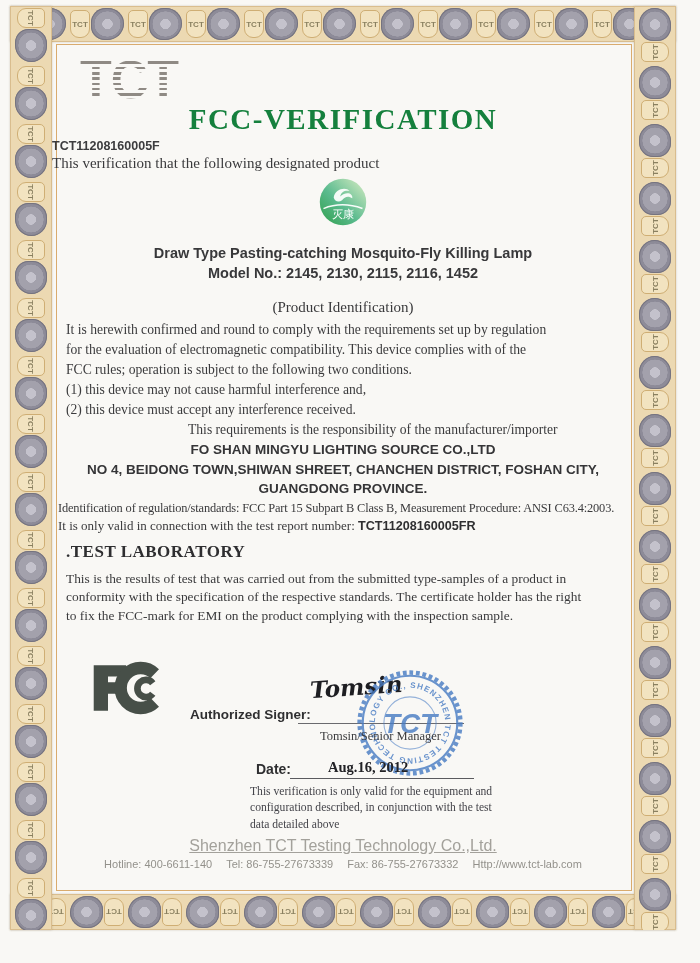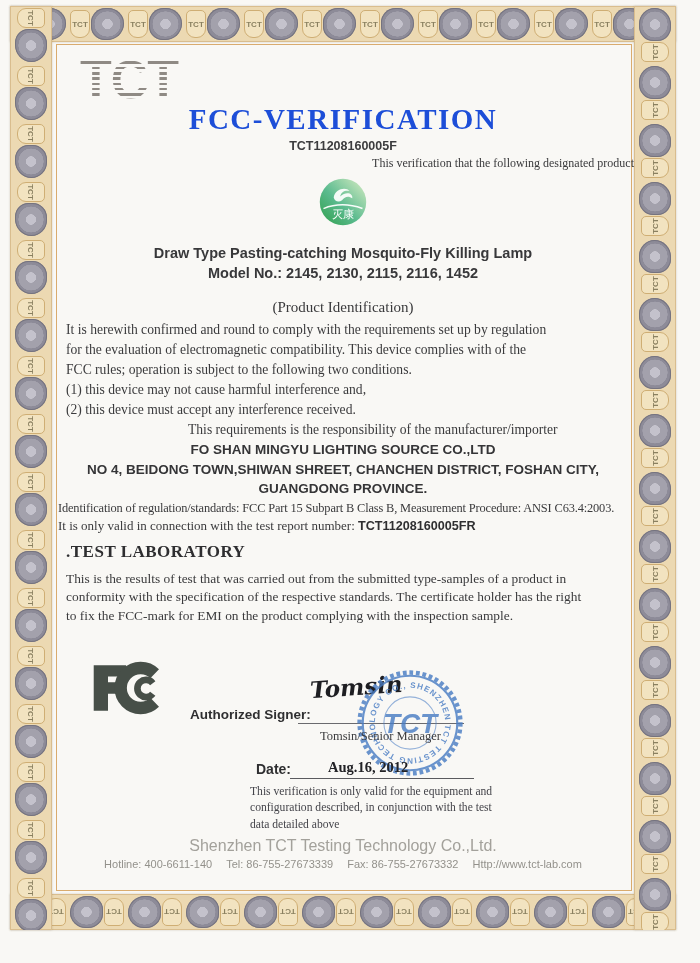--- a/index.html
+++ b/index.html
@@ -36,24 +36,24 @@
   .inner-line{position:absolute;left:56px;top:44px;width:574px;height:845px;
               border:1px solid #d9ab6e;pointer-events:none;}
   
   .content{position:absolute;left:52px;top:42px;width:582px;}
   .tct-logo{margin:14px 0 0 28px;font-family:"Liberation Sans",sans-serif;font-weight:bold;
             font-size:52px;line-height:46px;letter-spacing:-1px;transform:scaleY(1.02);
             transform-origin:left top;width:140px;
             background:repeating-linear-gradient(180deg,#8f8a84 0 2.6px,rgba(0,0,0,0) 2.6px 5.2px);
             -webkit-background-clip:text;background-clip:text;color:transparent;}
   .title{margin-top:2px;text-align:center;font-weight:bold;font-size:29px;line-height:30px;
-         letter-spacing:1.5px;color:#1d4ed8;}
-  .cert-number{margin-top:5px;text-align:center;font-family:"Liberation Sans",sans-serif;
+         letter-spacing:1.5px;color:#15803d;}
+  .cert-number{margin-top:5px;font-family:"Liberation Sans",sans-serif;
                font-weight:bold;font-size:12.5px;line-height:14px;color:#3c3c3e;}
-  .subtitle{margin-top:3px;text-align:right;font-size:12px;line-height:15px;}
+  .subtitle{margin-top:3px;text-align:left;font-size:15px;line-height:15px;}
   .green-logo{margin:6px auto 0;width:54px;height:52px;display:block;}
   .product-name{margin-top:16px;text-align:center;font-family:"Liberation Sans",sans-serif;
                 font-weight:bold;font-size:14.5px;line-height:16px;color:#38383a;}
   .model-line{margin-top:4px;text-align:center;font-family:"Liberation Sans",sans-serif;
               font-weight:bold;font-size:14.5px;line-height:16px;color:#38383a;}
   .section-heading{margin-top:18px;text-align:center;font-size:15px;line-height:16px;}
   .body-par{margin:5px 6px 0 14px;font-size:13.6px;line-height:20px;}
   .body-par .decl{padding-left:122px;}
   .mfr-block{margin-top:0;text-align:center;font-family:"Liberation Sans",sans-serif;
              font-weight:bold;font-size:13.5px;line-height:19.5px;color:#353537;}
@@ -73,21 +73,21 @@
              font-style:italic;font-weight:bold;font-size:23px;color:#1e1e22;transform:rotate(-4deg);}
   .stamp{position:absolute;left:304px;top:24px;opacity:.82;}
   .signer-title{position:absolute;left:268px;top:84px;font-size:12.5px;color:#3c3c3e;}
   .date-label{position:absolute;left:204px;top:116px;font-family:"Liberation Sans",sans-serif;
               font-weight:bold;font-size:14px;color:#2f2f31;}
   .date-value{position:absolute;left:276px;top:114px;font-weight:bold;font-size:14.5px;color:#222226;}
   .date-line{position:absolute;left:238px;top:133px;width:184px;border-bottom:1.5px solid #5a5a5e;}
   .footnote{position:absolute;left:198px;top:139px;font-size:11.6px;line-height:16.4px;color:#44444a;}
   
   .footer-company{margin-top:2px;text-align:center;font-family:"Liberation Sans",sans-serif;
-                  font-size:16px;line-height:17px;color:#a3a19b;}
+                  font-size:16px;line-height:17px;color:#a3a19b;text-decoration:underline;}
   .footer-contact{margin-top:4px;text-align:center;font-family:"Liberation Sans",sans-serif;
                   font-size:11px;line-height:13px;color:#93918b;}
   .footer-contact span{margin:0 7px;}
 </style>
 </head>
 <body>
 
 <div class="page">
 
   <div id="border-top" class="bstrip h">

